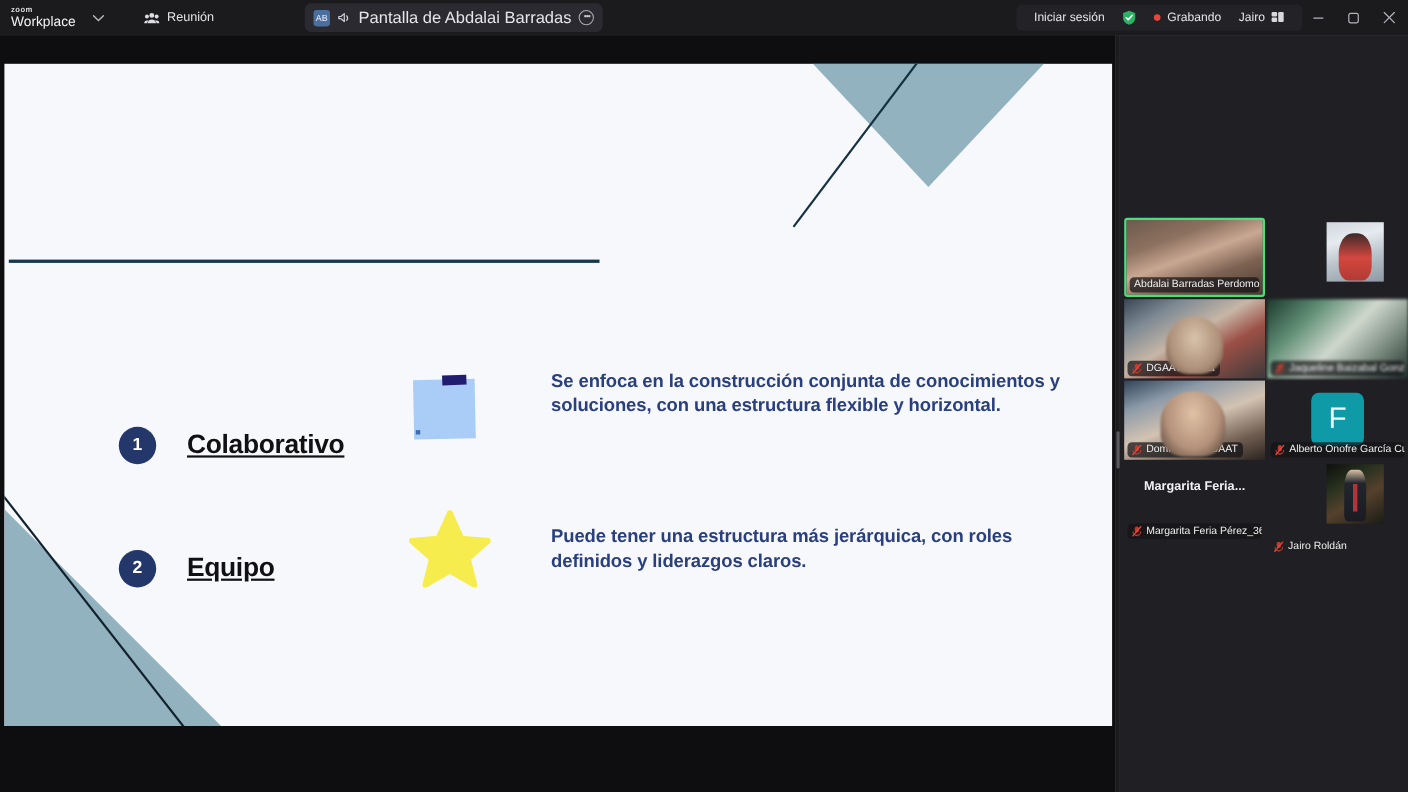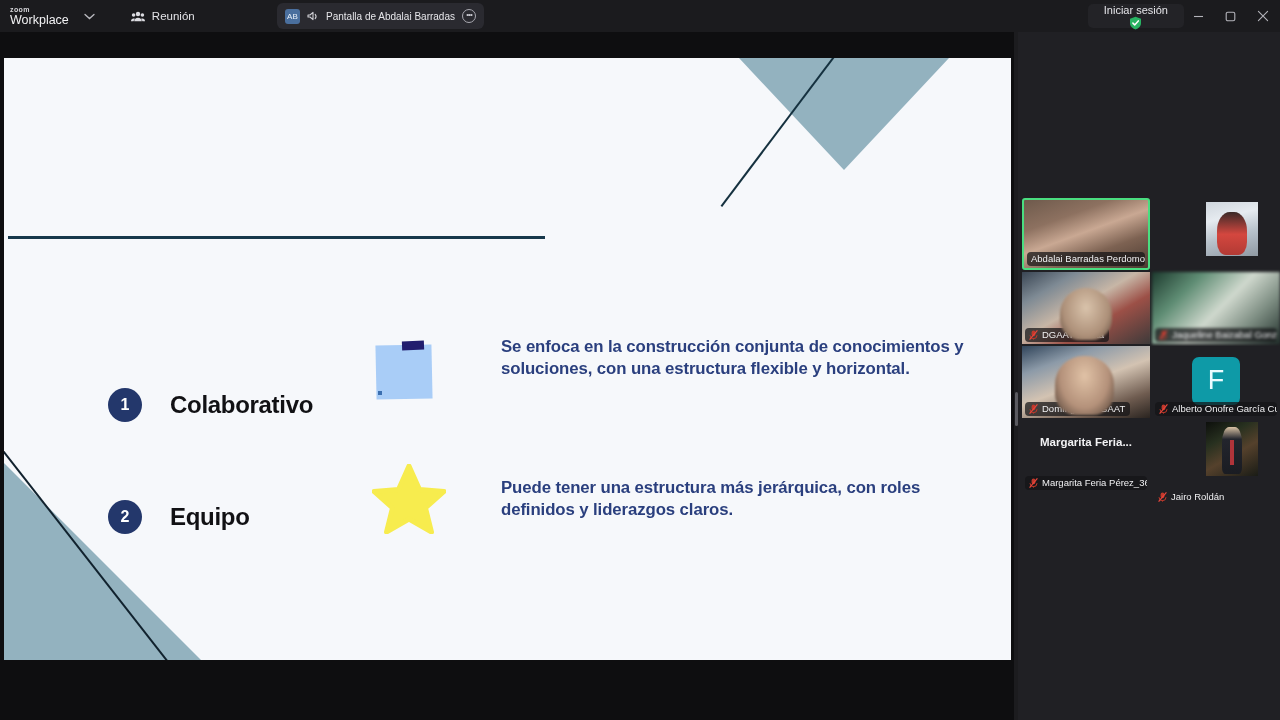--- a/index.html
+++ b/index.html
@@ -35,31 +35,31 @@
     position: absolute; left: 277px; top: 3px; height: 26px;
     background: #2a2a30; border-radius: 6px;
     display: flex; align-items: center; gap: 7px; padding: 0 8px;
   }
   .tab-avatar {
     width: 15px; height: 15px; border-radius: 3px; background: #4a6f9e;
     color: #eaf1fa; font-size: 8px; font-weight: 400;
     display: flex; align-items: center; justify-content: center; letter-spacing: .2px;
   }
   .tab-ico { color: #d0d0d6; display:flex; }
-  .tab-label { font-size: 10px; color: #e6e6ea; white-space: nowrap; }
+  .tab-label { font-size: 15px; color: #e6e6ea; white-space: nowrap; }
   .tab-more {
     width: 14px; height: 14px; border-radius: 50%; border: 1.2px solid #a9a9b1;
     display: flex; align-items: center; justify-content: center; color: #c9c9d0;
     font-size: 8px; letter-spacing: -1px; padding-bottom:3px;
   }
 
   #tb-right {
     position: absolute; right: 96px; top: 4px; height: 24px;
     background: #232327; border-radius: 5px;
-    display: flex; align-items: center; gap: 0px; padding: 0 8px; flex-direction: column;
+    display: flex; align-items: center; gap: 0px; padding: 0 8px;
   }
   #tb-right .seg { display:flex; align-items:center; gap:6px; padding: 0 8px; height: 24px; font-size: 11px; color: #e4e4e8; white-space: nowrap;}
   .shield { width: 13px; height: 14px; }
   .rec-dot { width: 6px; height: 6px; border-radius: 50%; background: #e8453c; }
   .rec-text { color: #e4e4e8; font-size: 11px; }
   .view-grid { width: 12px; height: 11px; display:grid; grid-template-columns: 5px 5px; grid-template-rows: 4px 4px; gap:1px;}
   .view-grid i { background: #d8d8dd; display:block; border-radius:1px;}
   .view-grid i:nth-child(2){ grid-row: span 2; height: 9px;}
 
   #win-ctrls { position: absolute; right: 0; top: 0; height: 32px; display: flex; }
@@ -108,21 +108,21 @@
   }
 
   .row { position: absolute; display: flex; align-items: center; }
   #row1 { left: 104px; top: 330px; }
   #row2 { left: 104px; top: 442px; }
   .badge {
     width: 34px; height: 34px; border-radius: 50%; background: #23376b;
     color: #ffffff; font-size: 16px; font-weight: 700;
     display: flex; align-items: center; justify-content: center;
   }
-  .row-label { margin-left: 28px; font-size: 24px; font-weight: 700; color: #111114; letter-spacing: -0.3px; }
+  .row-label { margin-left: 28px; font-size: 24px; font-weight: 700; color: #111114; letter-spacing: -0.3px; text-decoration: underline; }
 
   
   #sticky { position: absolute; left: 372px; top: 283px; width: 56px; height: 58px; }
   #sticky .paper { position:absolute; left:0; top:4px; width: 56px; height: 54px; background: #a9cdf7; transform: rotate(-1.2deg); }
   #sticky .tape  { position:absolute; left: 26px; top: 0px; width: 22px; height: 9px; background: #221d6e; transform: rotate(-2deg); }
   #sticky .dot   { position:absolute; left: 2px; top: 50px; width: 4px; height: 4px; background:#3b6fb0; }
 
   
   #star { position: absolute; left: 368px; top: 406px; width: 74px; height: 70px; }
   #star svg { display:block; }

